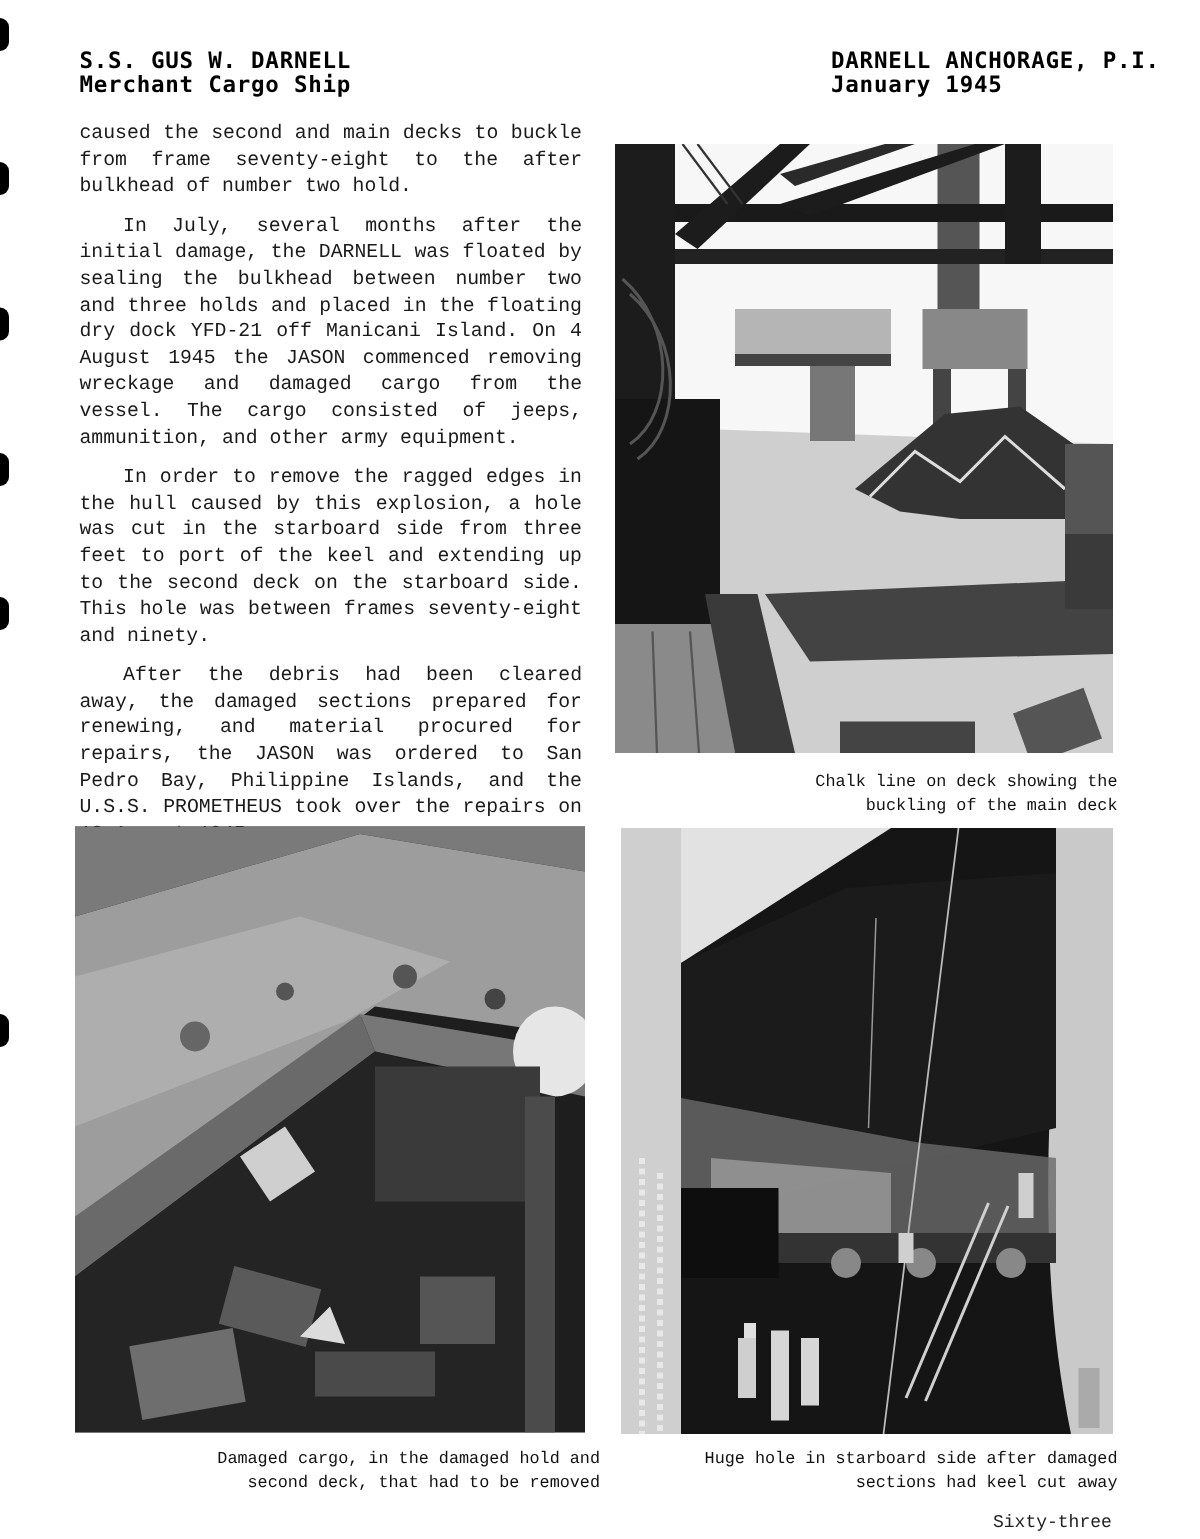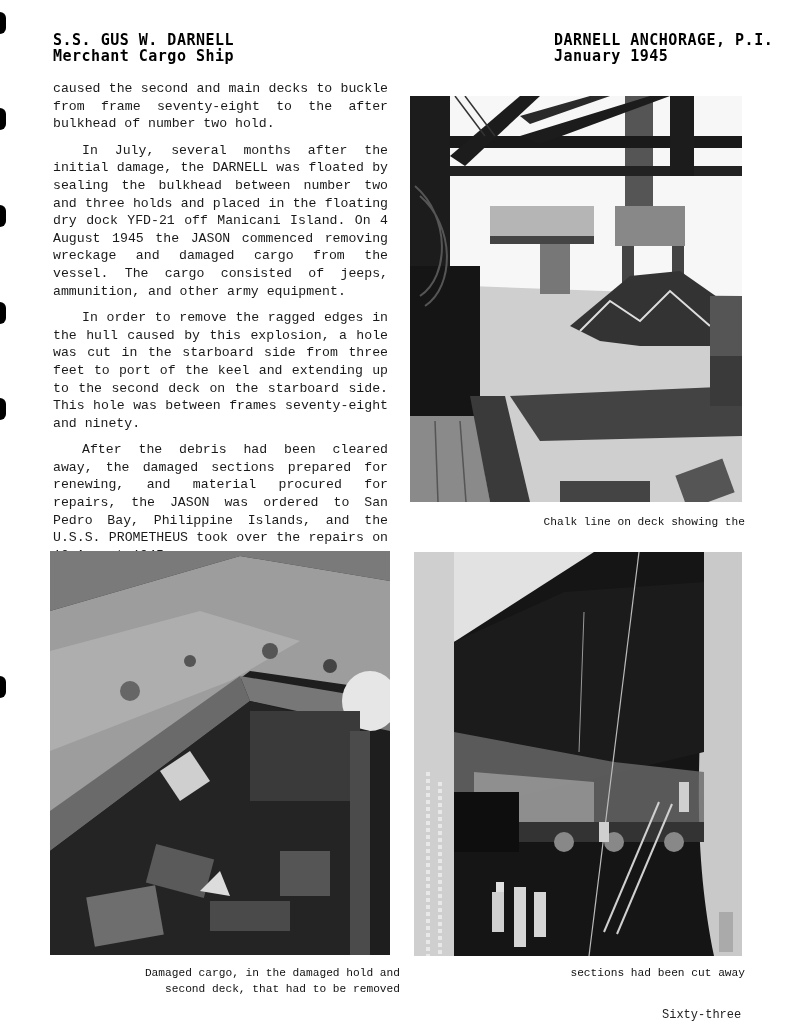--- a/index.html
+++ b/index.html
@@ -95,20 +95,21 @@
     <polygon points="60,300 95,300 120,406 80,406" fill="#3a3a3a"></polygon>
 
     <rect x="300" y="260" width="32" height="50" fill="#3a3a3a"></rect>
 
     <rect x="150" y="385" width="90" height="21" fill="#444"></rect>
     <rect x="270" y="370" width="50" height="36" fill="#555" transform="rotate(-20 295 388)"></rect>
   </svg>
 </div>
 <div class="caption caption-1">
   <div>Chalk line on deck showing the</div>
+  <div>buckling of the main deck</div>
 </div>
 
 <div class="photo photo-2">
   <svg viewBox="0 0 340 404" preserveAspectRatio="none">
     <rect x="0" y="0" width="340" height="404" fill="#1e1e1e"></rect>
 
     <polygon points="0,0 340,0 340,30 190,5 0,60" fill="#7a7a7a"></polygon>
 
     <polygon points="0,60 190,5 340,30 340,140 200,120 0,270" fill="#9d9d9d"></polygon>
     <polygon points="0,100 150,60 250,90 180,130 0,200" fill="#b5b5b5" opacity="0.7"></polygon>
@@ -171,16 +172,17 @@
     <rect x="78" y="340" width="12" height="40" fill="#cfcfcf"></rect>
     <rect x="82" y="330" width="8" height="10" fill="#e0e0e0"></rect>
     <rect x="100" y="335" width="12" height="60" fill="#d6d6d6"></rect>
     <rect x="120" y="340" width="12" height="45" fill="#d6d6d6"></rect>
     <rect x="185" y="270" width="10" height="20" fill="#cfcfcf"></rect>
     <rect x="265" y="230" width="10" height="30" fill="#cfcfcf"></rect>
     <rect x="305" y="360" width="14" height="40" fill="#aaa"></rect>
   </svg>
 </div>
 <div class="caption caption-3">
-  <div>sections had been cut away</div>
+  <div>Huge hole in starboard side after damaged</div>
+  <div>sections had keel cut away</div>
 </div>
 
 <div class="page-number">Sixty-three</div>
 
 </body></html>

